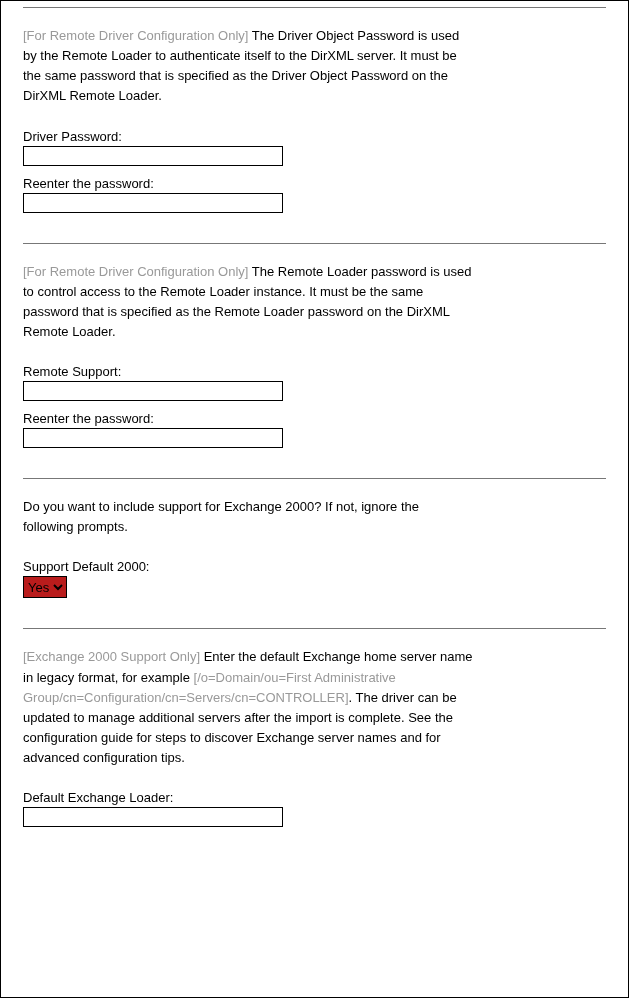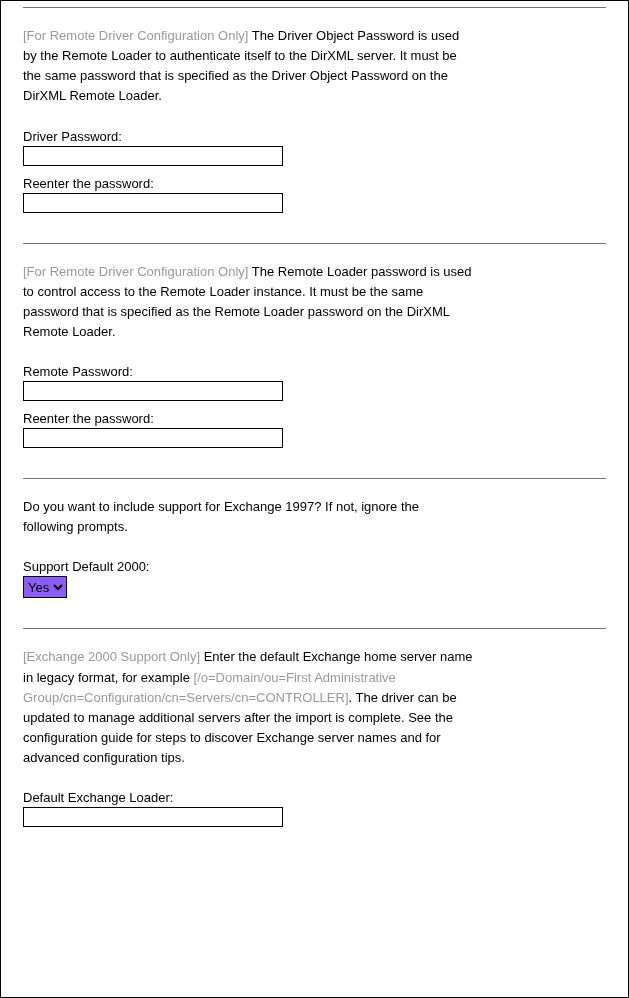--- a/index.html
+++ b/index.html
@@ -47,21 +47,21 @@
       font-size: 13px;
       padding: 0 2px;
       display: block;
     }
     .field-group {
       margin-bottom: 10px;
     }
     .field-group.last { margin-bottom: 0; }
     .select {
       border: 1px solid #000;
-      background: #8b5cf6;
+      background: #b91c1c;
       font-family: inherit;
       font-size: 13px;
       height: 22px;
     }
   </style>
 </head>
 <body>
 
 <div class="page-border">
 
@@ -81,33 +81,33 @@
     </div>
   </div>
 
   <hr class="hr">
 
   <div class="section">
     <p class="description">
       <span class="note-gray">[For Remote Driver Configuration Only]</span><span> The Remote Loader password is used to control access to the Remote Loader instance.  It must be the same password that is specified as the Remote Loader password on the DirXML Remote Loader.</span>
     </p>
     <div class="field-group">
-      <div class="field-label">Remote Password:</div>
+      <div class="field-label">Remote Support:</div>
       <input type="password" class="text-input" value="" style="">
     </div>
     <div class="field-group last">
       <div class="field-label">Reenter the password:</div>
       <input type="password" class="text-input" value="" style="">
     </div>
   </div>
 
   <hr class="hr">
 
   <div class="section">
-    <p class="description">Do you want to include support for Exchange 1997?  If not, ignore the following prompts.</p>
+    <p class="description">Do you want to include support for Exchange 2000?  If not, ignore the following prompts.</p>
     <div class="field-group last">
       <div class="field-label">Support Default 2000:</div>
       <select class="select">
         <option>Yes</option>
         <option>No</option>
       </select>
     </div>
   </div>
 
   <hr class="hr">

